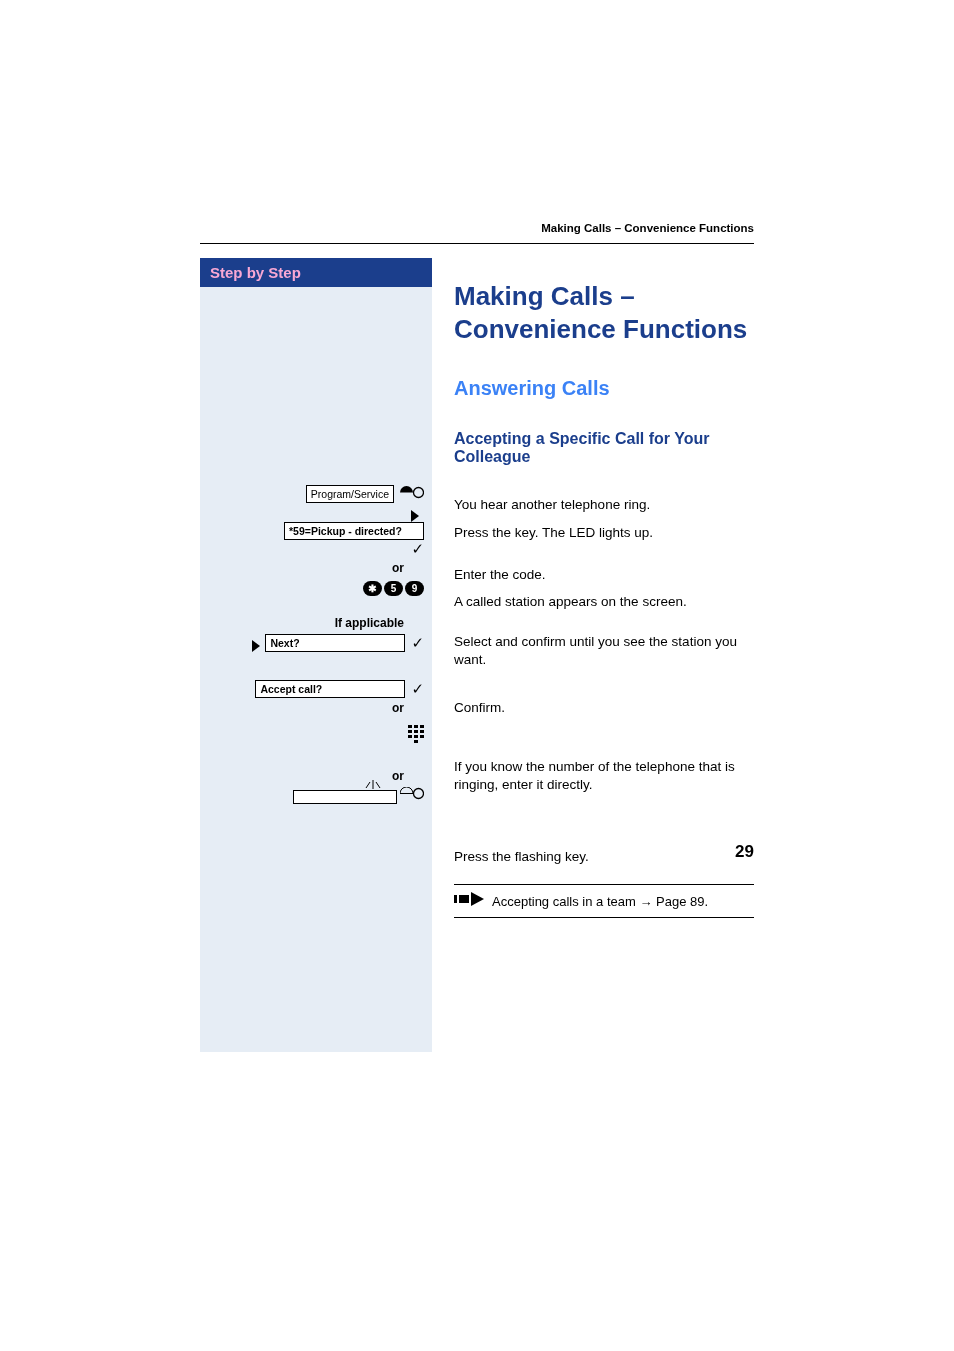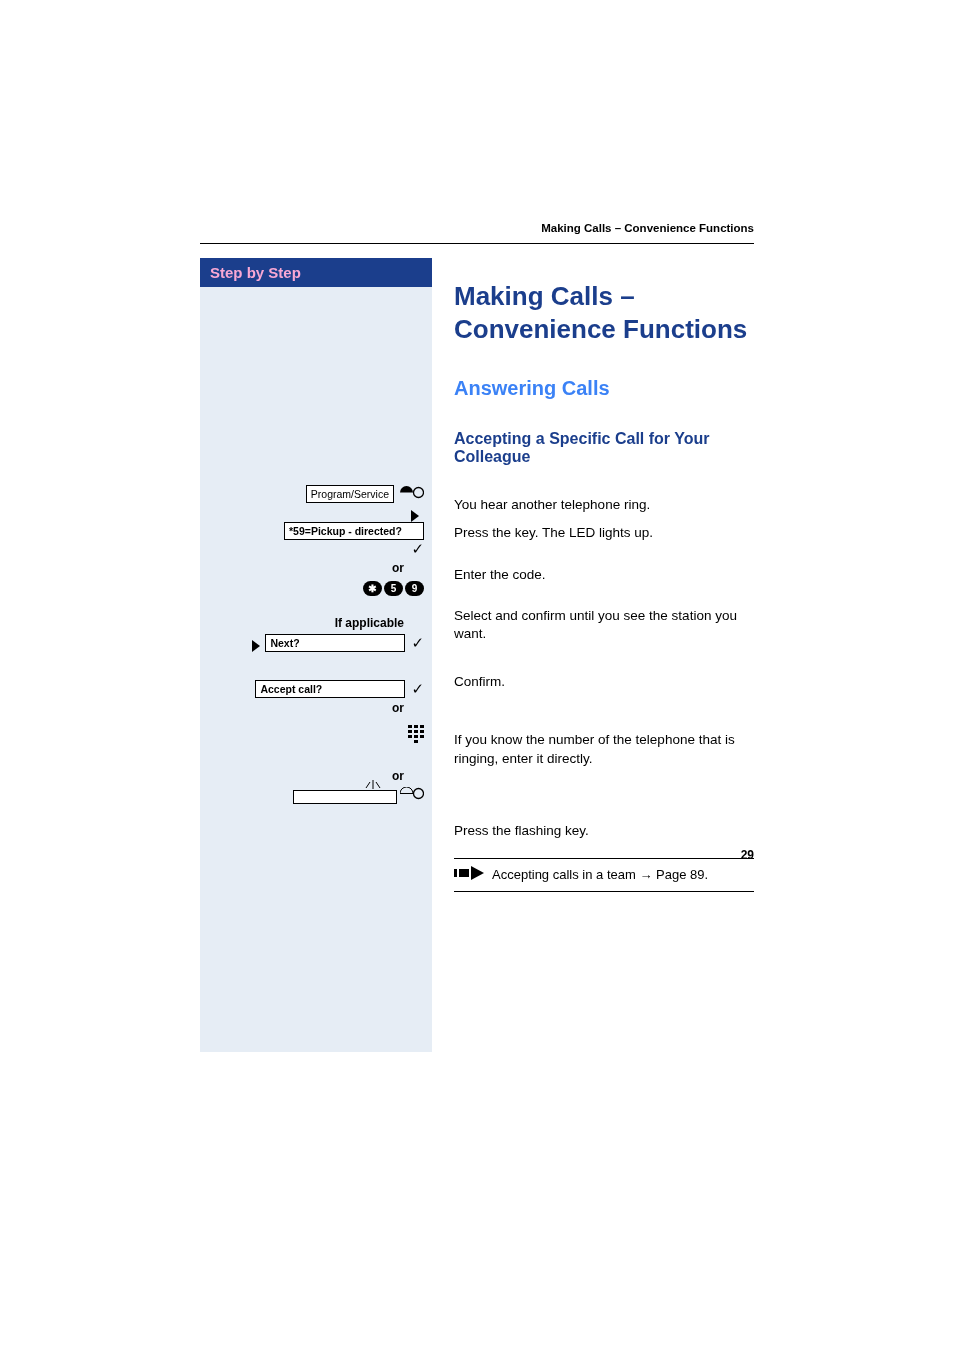--- a/index.html
+++ b/index.html
@@ -167,21 +167,21 @@
       flex-shrink: 0;
     }
     .crossref-text {
       font-size: 13px;
       color: #000;
     }
     .page-number {
       position: absolute;
       right: 200px;
       bottom: 240px;
-      font-size: 12px;
+      font-size: 17px;
       font-weight: bold;
     }
     .side-item {
       display: flex;
       align-items: flex-end;
       justify-content: flex-end;
       width: 100%;
     }
     .sparks {
       position: absolute;
@@ -291,20 +291,21 @@
 
     <div class="main">
       <div class="h1">Making Calls – Convenience Functions</div>
       <div class="h2">Answering Calls</div>
       <div class="h3">Accepting a Specific Call for Your Colleague</div>
 
       <div class="body-text" style="margin-top:30px;">You hear another telephone ring.</div>
       <div class="body-text" style="margin-top:10px;">Press the key. The LED lights up.</div>
 
       <div class="body-text" style="margin-top:24px;">Enter the code.</div>
+      <div class="body-text" style="margin-top:8px;">A called station appears on the screen.</div>
 
       <div class="body-text" style="margin-top:22px;">Select and confirm until you see the station you want.</div>
 
       <div class="body-text" style="margin-top:30px;">Confirm.</div>
 
       <div class="body-text" style="margin-top:40px;">If you know the number of the telephone that is ringing, enter it directly.</div>
 
       <div class="body-text" style="margin-top:54px;">Press the flashing key.</div>
 
       <div class="crossref">

